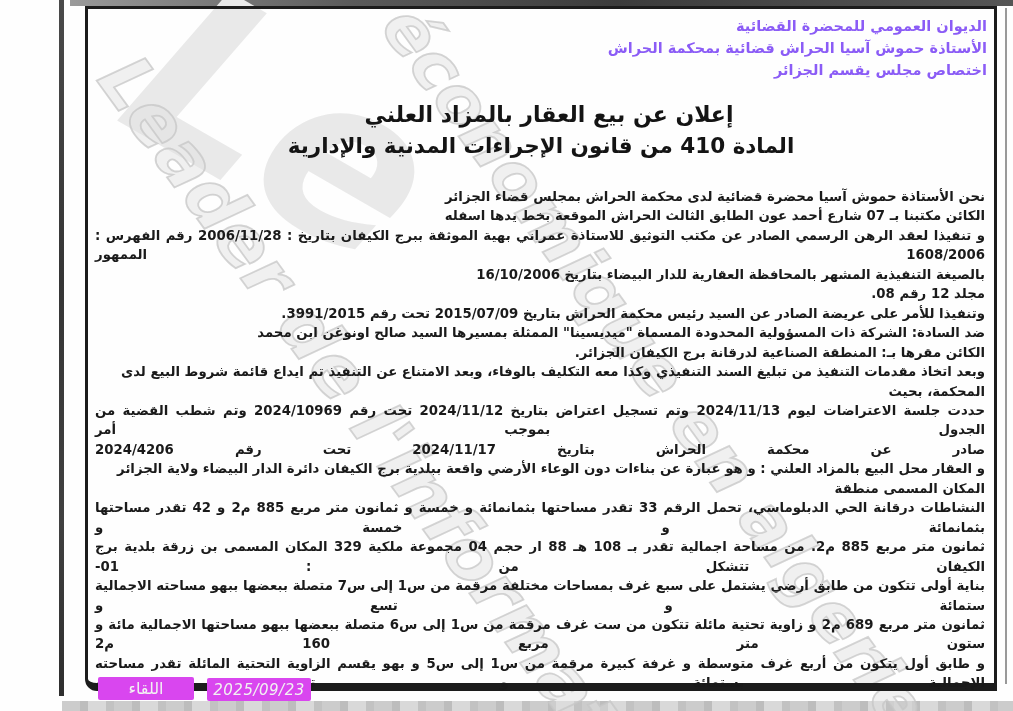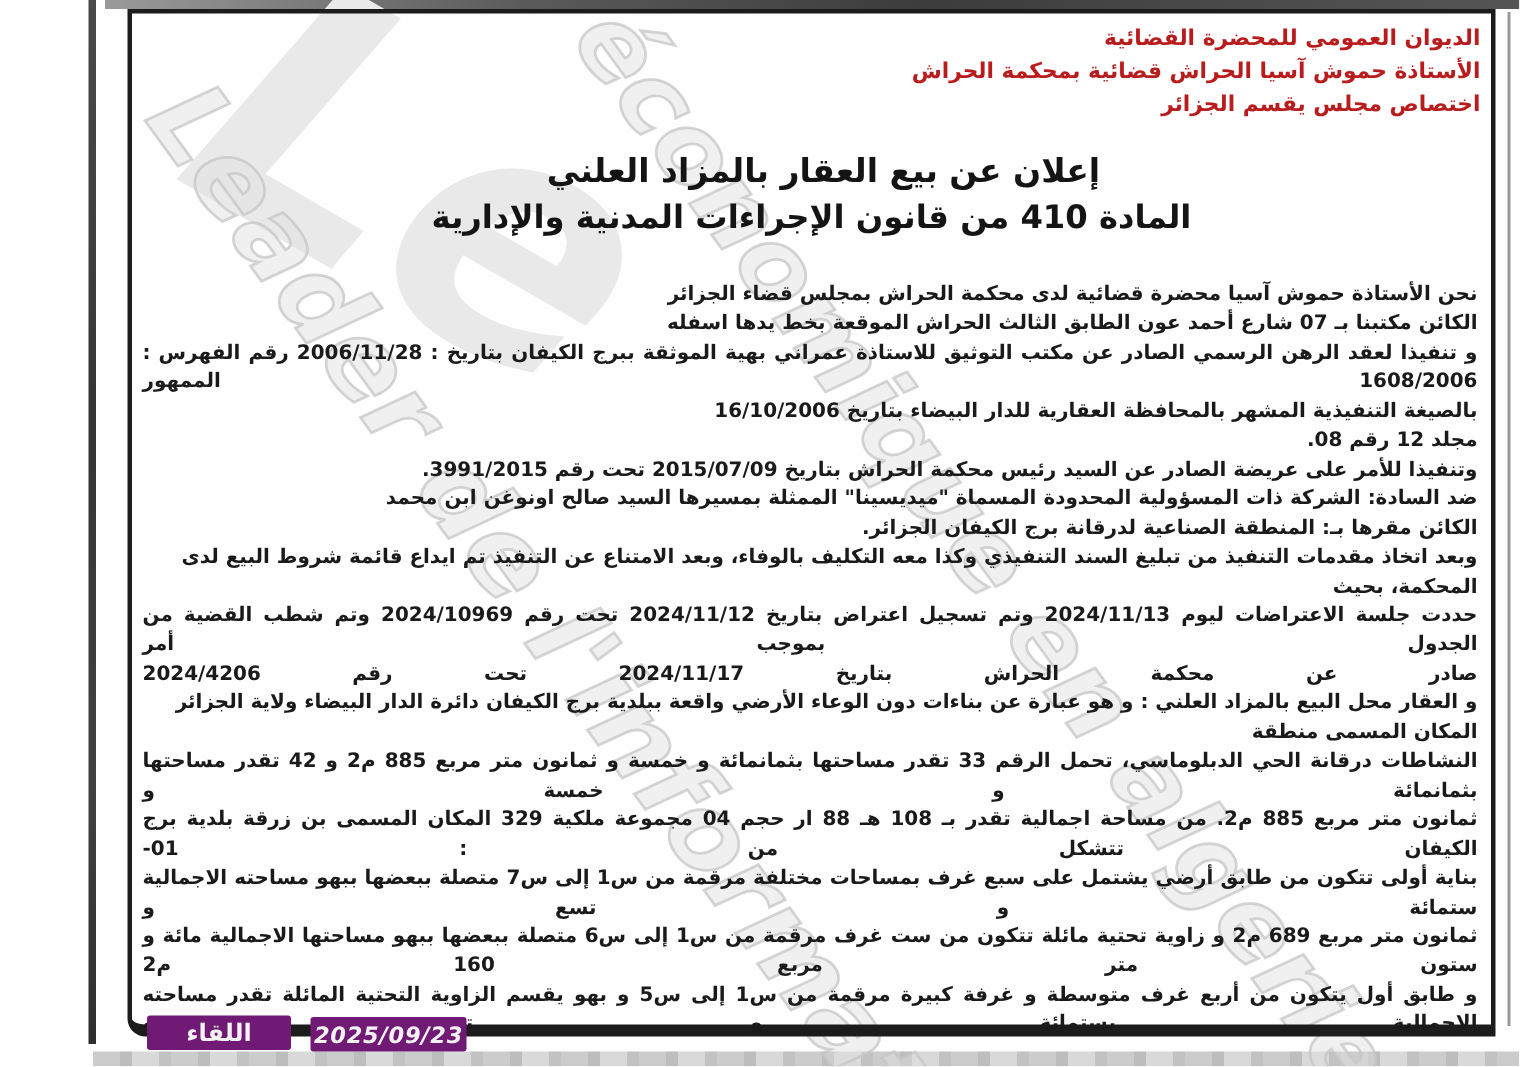--- a/index.html
+++ b/index.html
@@ -24,40 +24,40 @@
     white-space:nowrap; color:rgba(224,224,224,0.45);
     -webkit-text-stroke:1.8px rgba(198,198,198,0.75); }
   .wm1 { left:150px; top:40px;  font-size:72px; transform:rotate(54deg); }
   .wm2 { left:430px; top:-10px; font-size:68px; transform:rotate(54deg); }
   
   .frame { position:absolute; left:85px; top:6px; width:912px; height:685px;
     box-sizing:border-box; border:3px solid #1c1c1c; border-bottom:8px solid #1c1c1c;
     border-bottom-left-radius:12px; z-index:2; }
   
   .office-header { position:absolute; right:26px; top:15px; z-index:3;
-    text-align:right; font-weight:700; font-size:14.5px; line-height:22px; color:#b91c1c; }
+    text-align:right; font-weight:700; font-size:14.5px; line-height:22px; color:#8b5cf6; }
   
   .doc-title { position:absolute; left:85px; width:912px; top:100px; z-index:3;
     text-align:center; font-weight:700; color:#141414; }
   .doc-title .t1 { font-size:22px;   line-height:30px;padding-left:16px; }
   .doc-title .t2 { font-size:21.5px; line-height:32px; }
   
   .body-text { position:absolute; left:95px; right:28px; top:187px; z-index:3;
     font-weight:700; font-size:13.3px; line-height:19.45px; color:#1a1a1a; text-align:right; }
   .body-text > div { text-align:right; }
   .body-text > div:nth-child(3),  .body-text > div:nth-child(10),
   .body-text > div:nth-child(11), .body-text > div:nth-child(13),
   .body-text > div:nth-child(14), .body-text > div:nth-child(15),
   .body-text > div:nth-child(16), .body-text > div:nth-child(17),
   .body-text > div:nth-child(18), .body-text > div:nth-child(19),
   .body-text > div:nth-child(20), .body-text > div:nth-child(23),
   .body-text > div:nth-child(24) { text-align:justify; text-align-last:justify; }
   
-  .badge { position:absolute; background:#701a75; color:#f2f2f2; z-index:4;
-    display:flex; align-items:center; justify-content:center; font-weight:700; border-radius:2px; }
+  .badge { position:absolute; background:#d946ef; color:#f2f2f2; z-index:4;
+    display:flex; align-items:center; justify-content:center; font-weight:400; border-radius:2px; }
   .badge-session { left:98px;  top:677px; width:96px;  height:23px; font-size:16px; }
   .badge-date    { left:207px; top:678px; width:104px; height:23px; font-size:15px;
     font-style:italic; letter-spacing:0.5px; }
 </style>
 </head>
 <body>
 
 <div class="page">
 
   <div class="scan-top"></div>

